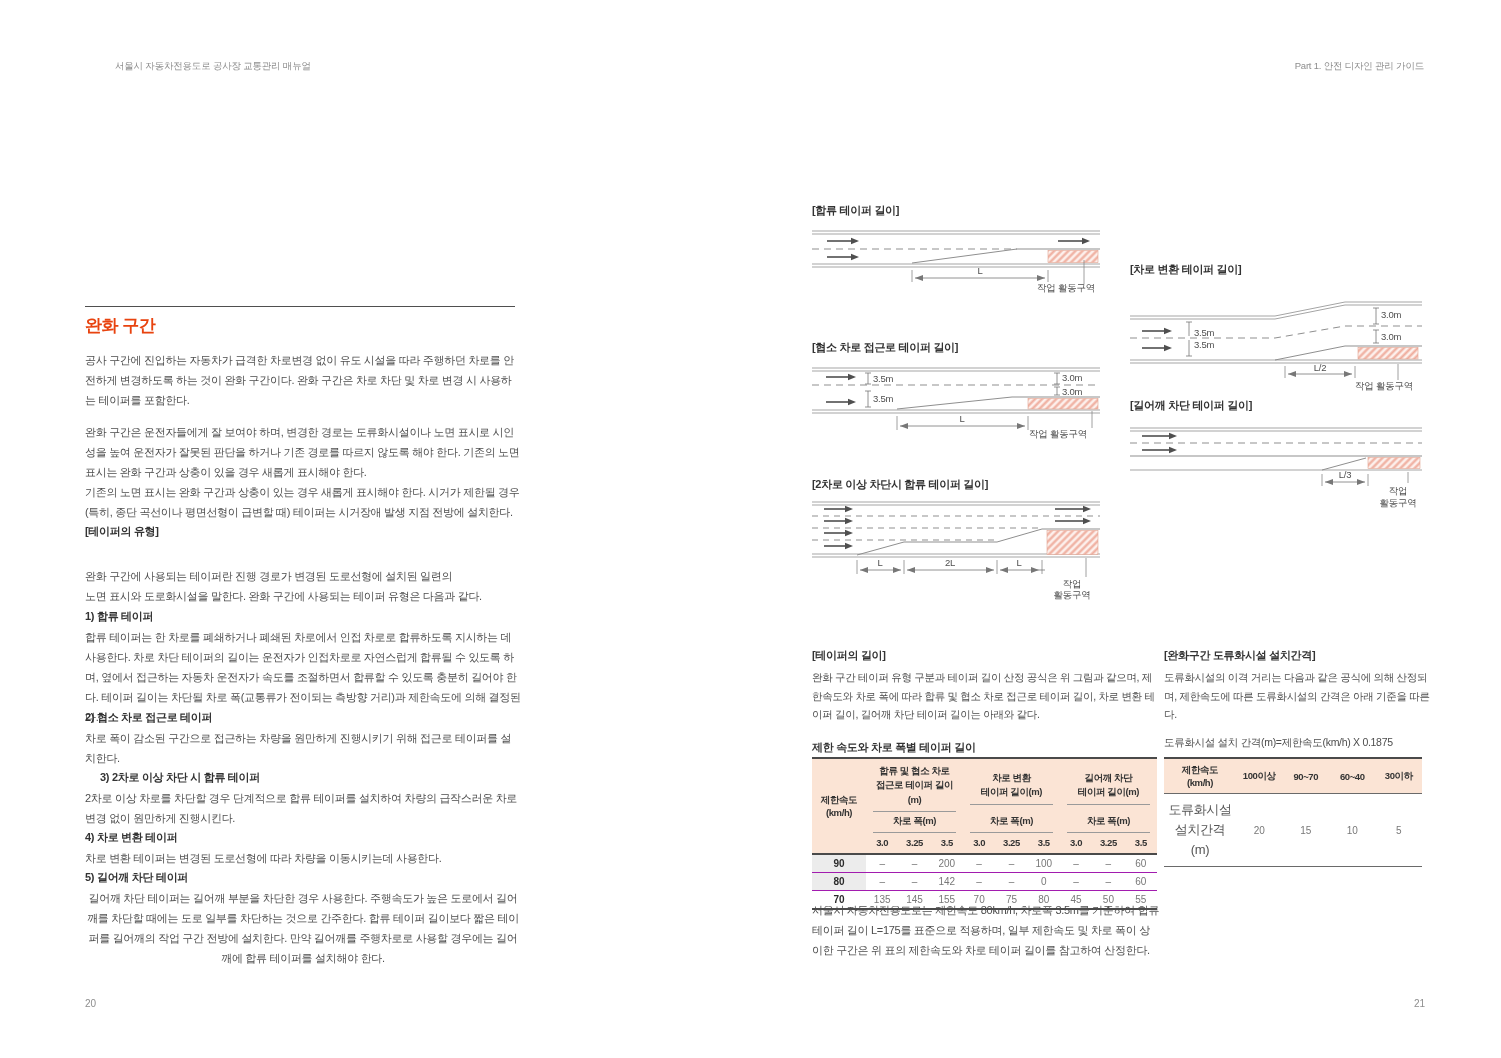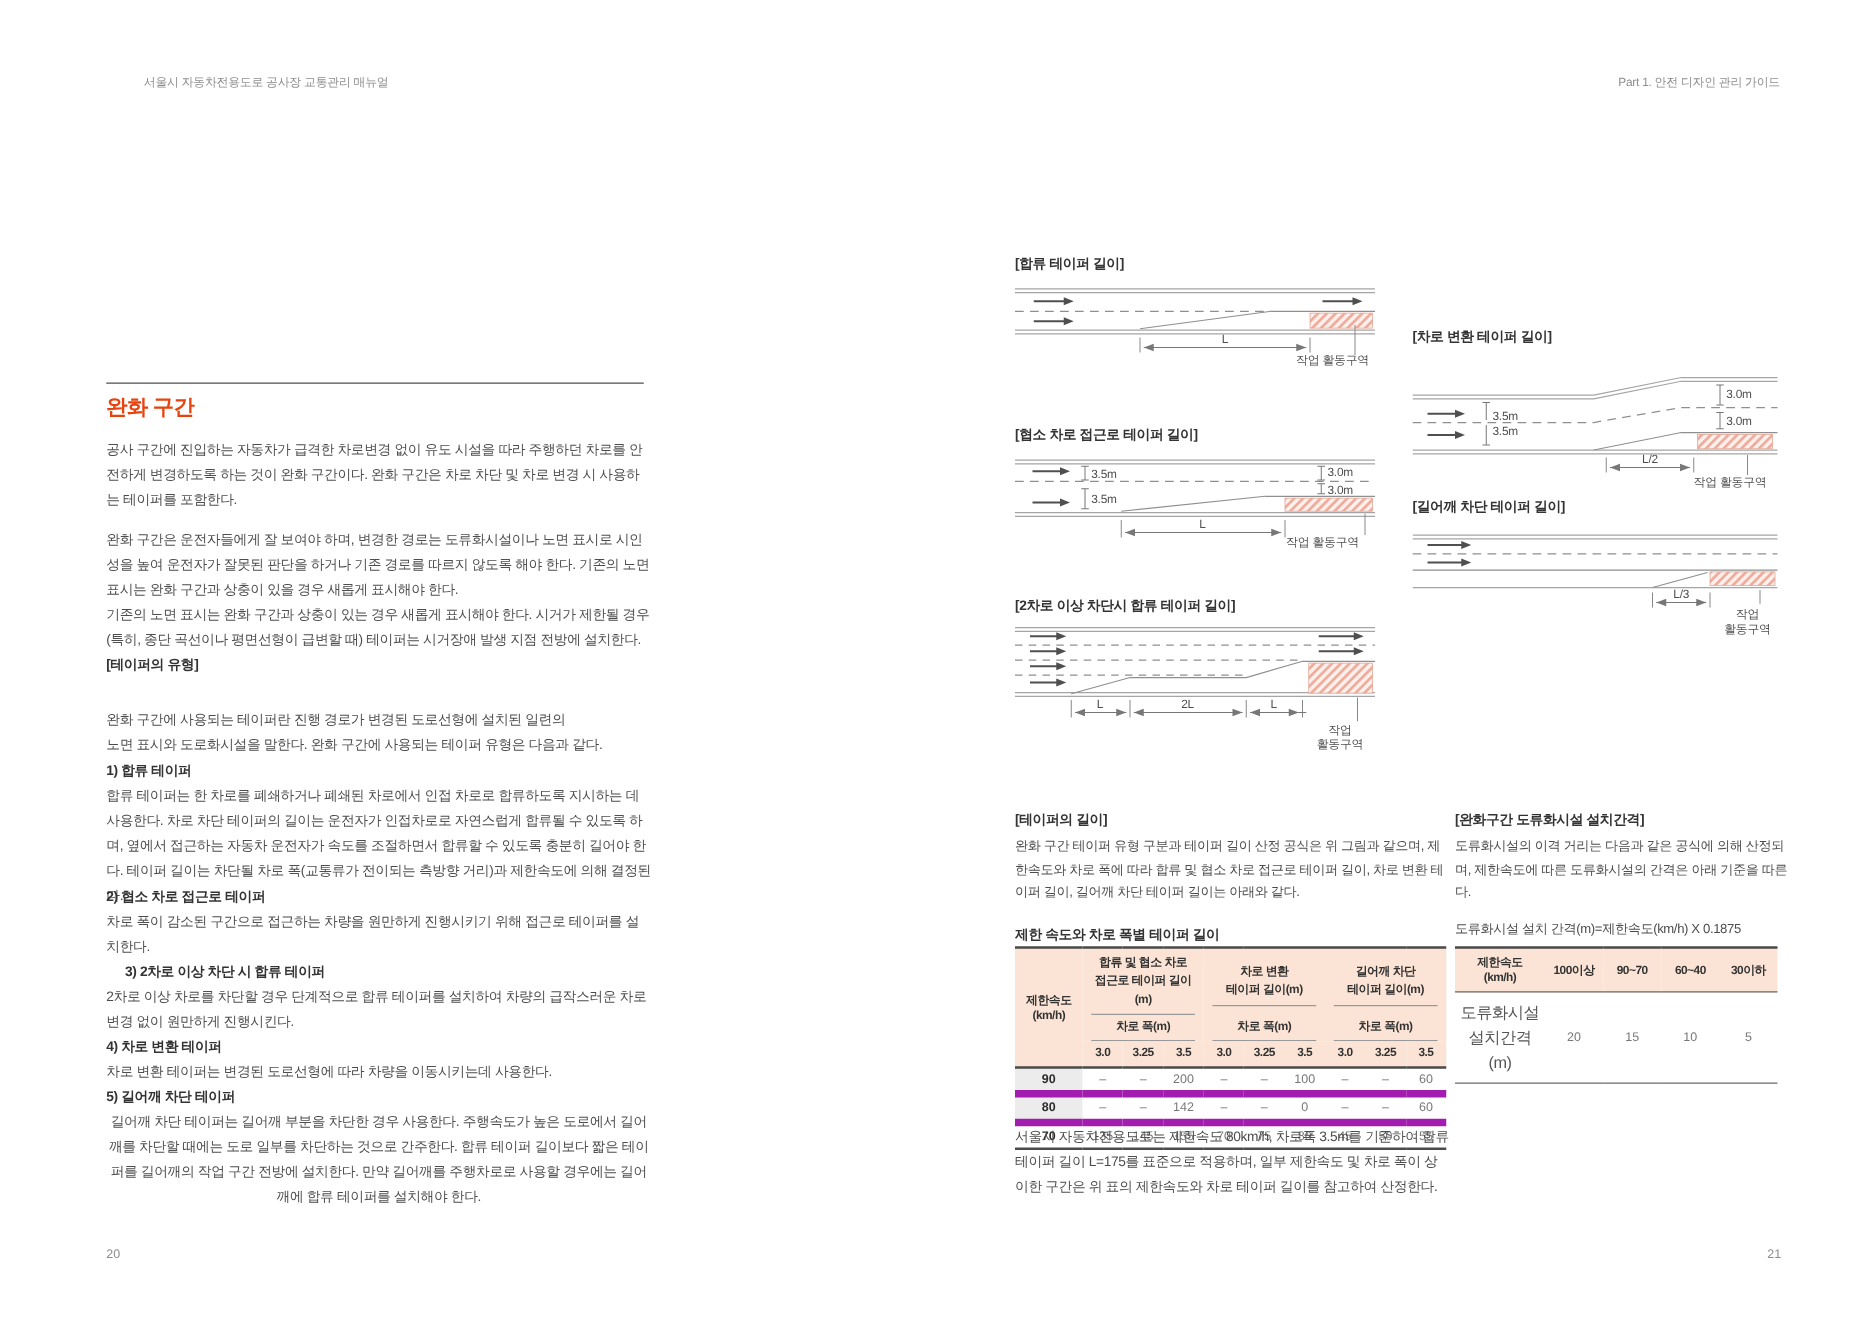--- a/index.html
+++ b/index.html
@@ -20,21 +20,21 @@
   .pre { white-space:pre-line; }
 
   table { border-collapse:collapse; table-layout:fixed; }
   .t1 { width:345px; border-top:2px solid #4a4a4a; border-bottom:2px solid #4a4a4a; }
   .t1 th, .t1 td { padding:0; text-align:center; }
   .t1 thead th { background:#fbe4d5; color:#333333; font-weight:bold; font-size:9.5px; letter-spacing:-0.4px; }
   .t1 thead { border-bottom:2px solid #4a4a4a; }
   .grp-line { border-bottom:1px solid #9a9a9a; margin:0 7px; padding:5px 0 4px; line-height:1.5; }
   .sub-line { border-bottom:1px solid #9a9a9a; margin:0 7px; padding:3px 0 4px; }
   .hc th { padding:4px 0 5px; font-size:9.5px; }
-  .t1 tbody tr + tr { border-top:6px solid #a21caf; }
+  .t1 tbody tr + tr { border-top:1px solid #a21caf; }
   .t1 tbody th { font-size:10px; font-weight:bold; color:#2b2b2b; padding:3px 0; }
   .t1 tbody td { font-size:10px; color:#787878; padding:3px 0; }
   .shade { background:#ececec; }
 
   .t2 { width:258px; border-top:2px solid #4a4a4a; border-bottom:1.5px solid #6a6a6a; }
   .t2 thead { border-bottom:1.5px solid #6a6a6a; }
   .t2 th, .t2 td { padding:0; text-align:center; }
   .t2 thead th { background:#fbe4d5; font-size:9.5px; font-weight:bold; color:#333333; padding:5px 0; letter-spacing:-0.4px; }
   .t2 tbody th { font-size:13px; color:#555555; font-weight:normal; line-height:1.55; padding:6px 0; letter-spacing:-0.4px; }
   .t2 tbody td { font-size:10px; color:#787878; }

